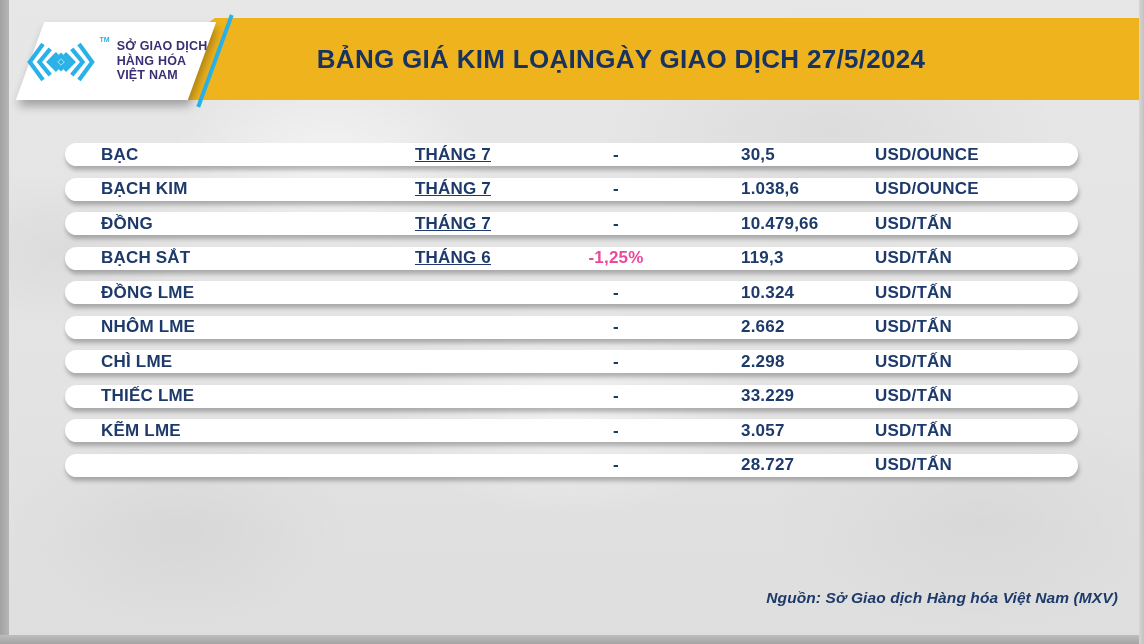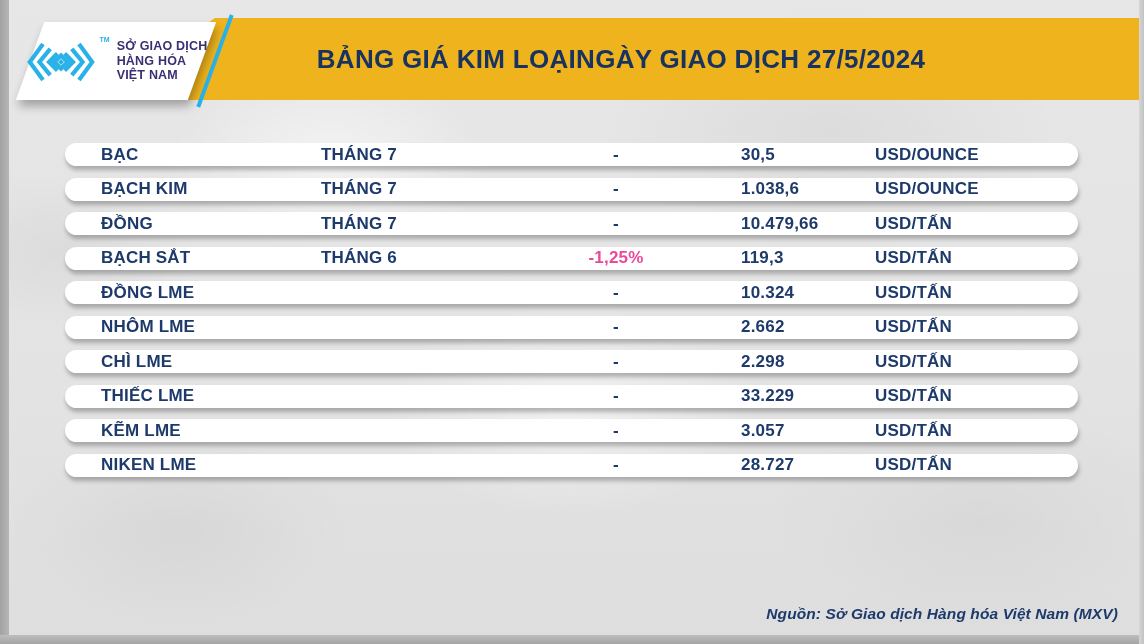--- a/index.html
+++ b/index.html
@@ -57,29 +57,29 @@
   
   .rows{position:absolute;left:65px;top:143px;width:1013px;}
   .row{
     display:grid;grid-template-columns:36px 220px 170px 250px 104px 30px 1fr;
     align-items:center;height:23px;margin-bottom:11.5px;
     background:#ffffff;border-radius:12px;
     box-shadow:1px 4px 4px rgba(0,0,0,.26);
     color:#1d3a6b;font-weight:800;font-size:17px;letter-spacing:.2px;
   }
   .row .name{grid-column:2;text-align:left;}
-  .row .month{grid-column:3;text-align:left;}
+  .row .month{grid-column:3;text-align:right;text-decoration:underline;}
   .row .change{grid-column:4;text-align:center;}
   .row .change.red{color:#ec4899;}
   .row .value{grid-column:5;text-align:left;}
   .row .unit{grid-column:7;text-align:left;}
 
   
   .source{
-    position:absolute;right:26px;top:605px;
+    position:absolute;right:26px;top:589px;
     color:#1d3a6b;font-weight:700;font-style:italic;font-size:15.5px;letter-spacing:.1px;
   }
 </style>
 </head>
 <body>
 
 <div class="page">
   <div class="bg-texture"></div>
 
   <div class="banner">
@@ -179,21 +179,20 @@
 
   <div class="row">
     <span class="name">KẼM LME</span>
     <span class="month"></span>
     <span class="change">-</span>
     <span class="value">3.057</span>
     <span class="unit">USD/TẤN</span>
   </div>
 
   <div class="row">
-    <span class="name">NIKEN LME</span>
     <span class="month"></span>
     <span class="change">-</span>
     <span class="value">28.727</span>
     <span class="unit">USD/TẤN</span>
   </div>
 </main>
 
   <div class="source">Nguồn: Sở Giao dịch Hàng hóa Việt Nam (MXV)</div>
 
   <div class="edge-left"></div>

